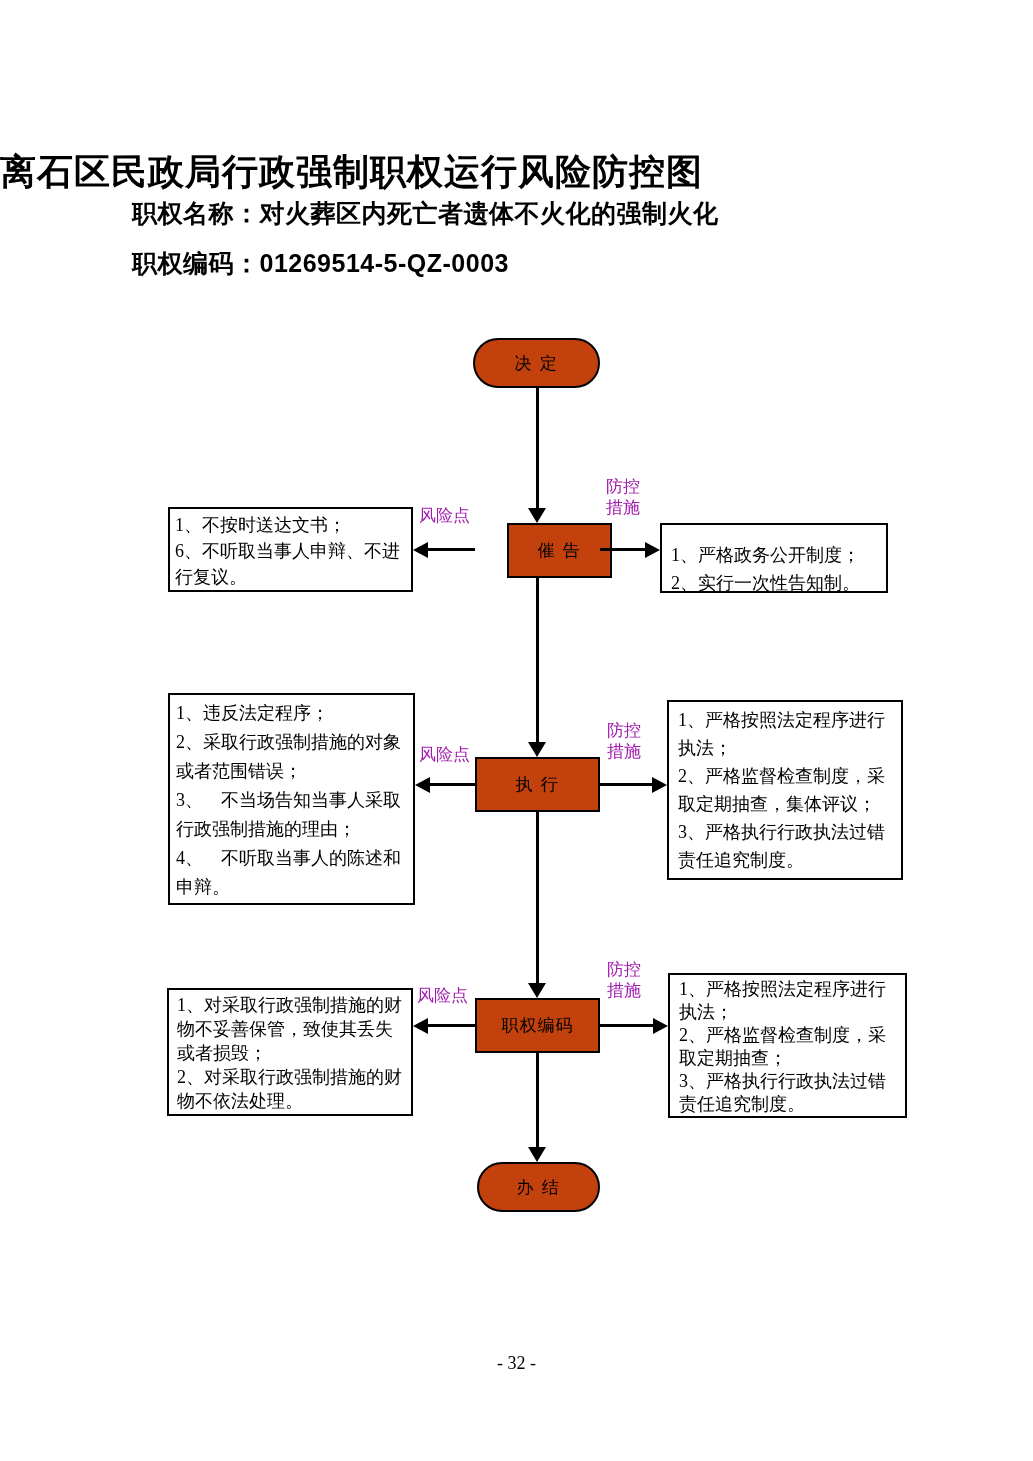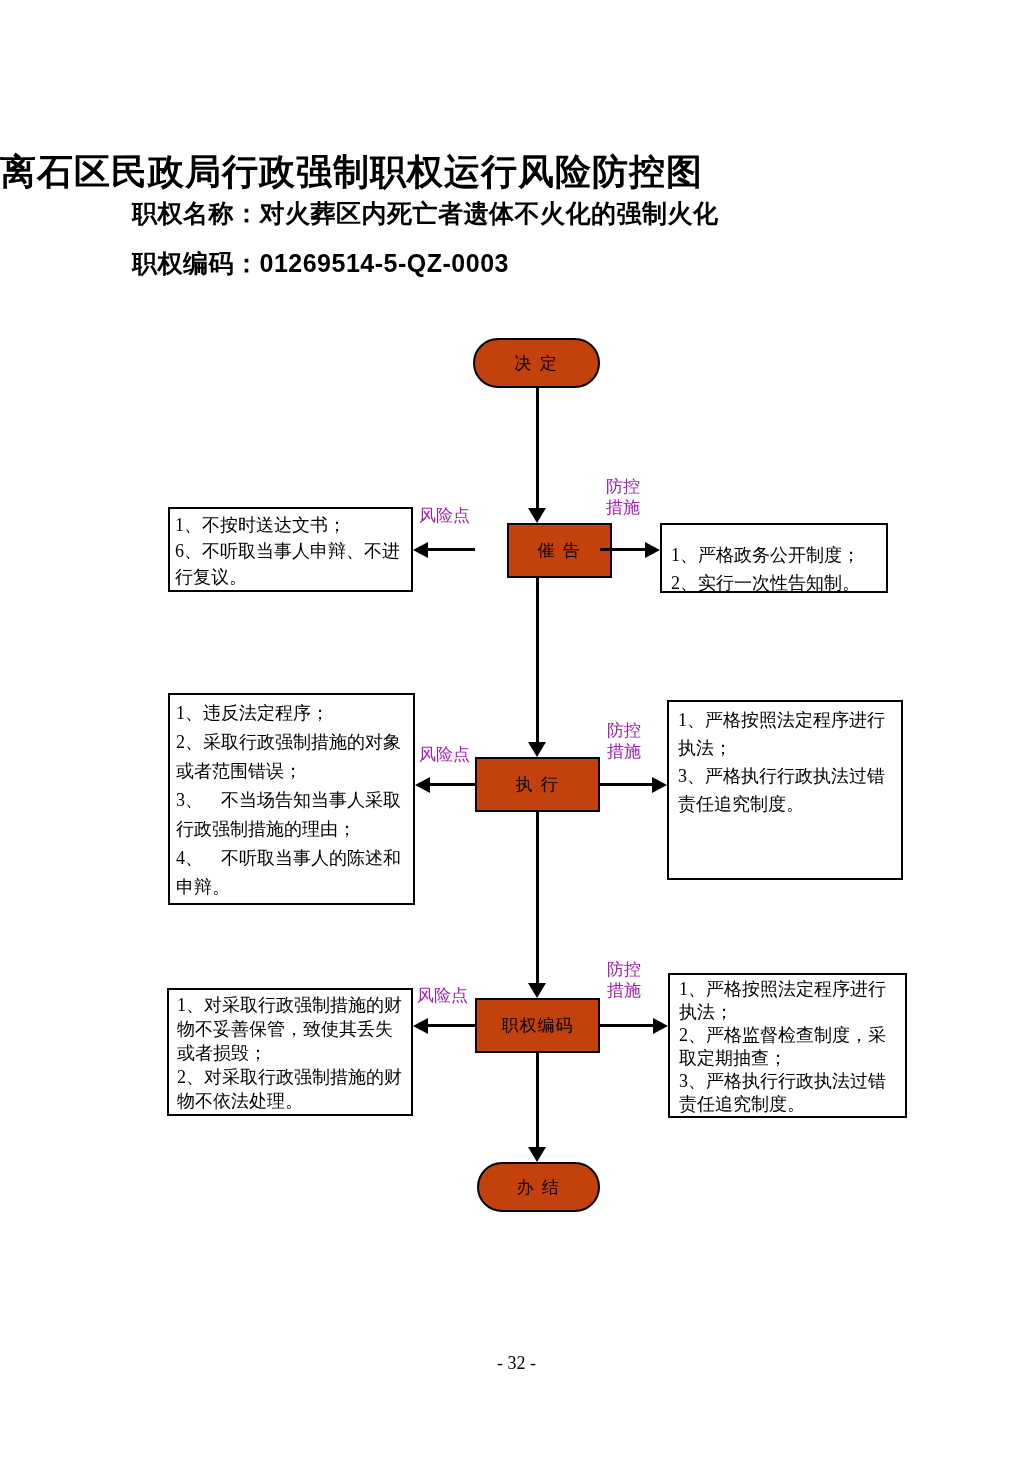--- a/index.html
+++ b/index.html
@@ -129,20 +129,21 @@
 
   <div class="txtbox L2" style="left:168px; top:693px; width:247px; height:212px;">
     <div class="item">1、违反法定程序；</div>
     <div class="item">2、采取行政强制措施的对象或者范围错误；</div>
     <div class="item">3、　不当场告知当事人采取行政强制措施的理由；</div>
     <div class="item">4、　不听取当事人的陈述和申辩。</div>
   </div>
 
   <div class="txtbox R2" style="left:667px; top:700px; width:236px; height:180px;">
     <div class="item">1、严格按照法定程序进行执法；</div>
+    <div class="item">2、严格监督检查制度，采取定期抽查，集体评议；</div>
     <div class="item">3、严格执行行政执法过错责任追究制度。</div>
   </div>
 
   <div class="vline" style="left:536px; top:812px; height:172px;"></div>
   <div class="arr-down" style="left:528px; top:983px;"></div>
 
   <div class="node" style="left:475px; top:998px; width:125px; height:55px; letter-spacing:1px;">
     <span>职权编码</span>
   </div>
 

